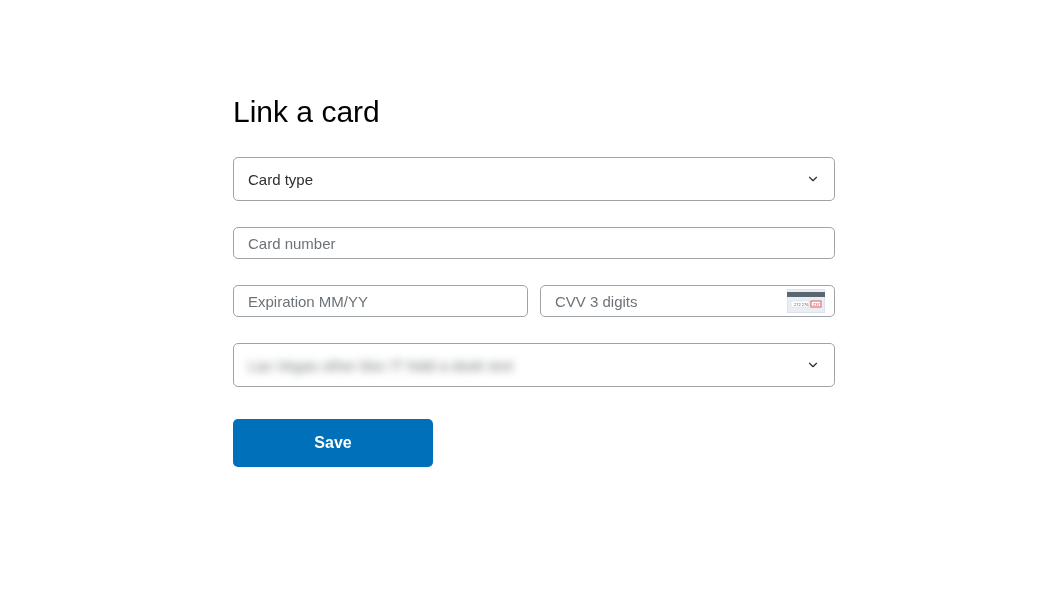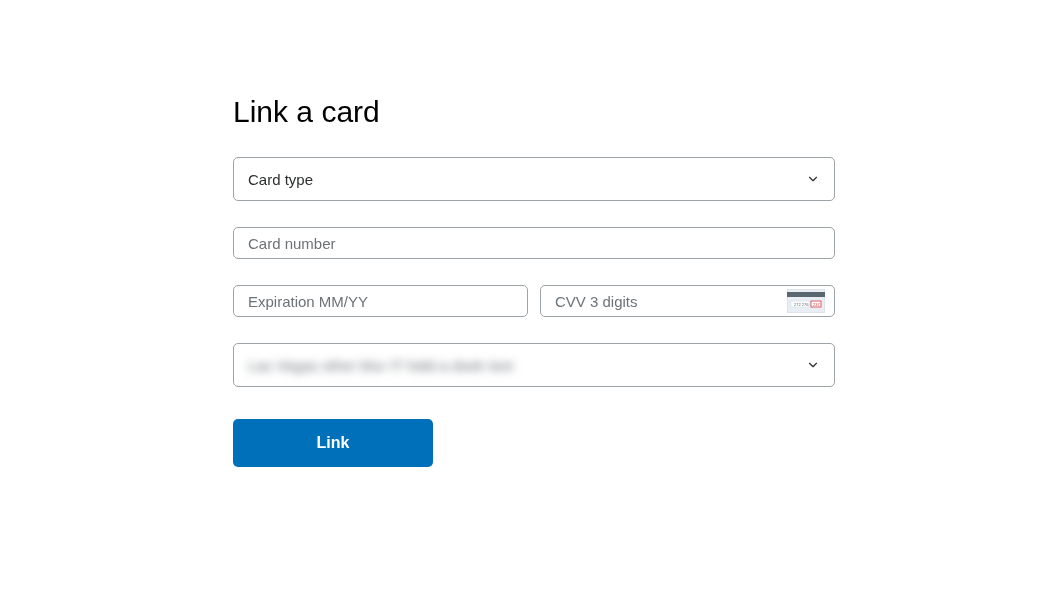--- a/index.html
+++ b/index.html
@@ -152,14 +152,14 @@
     </div>
   </div>
 
   <div class="address-select">
     <span class="blurred-text">Las Vegas other blur IT hidd a doek text</span>
     <svg class="chevron-down" viewBox="0 0 24 24" fill="none" stroke="#2c2e2f" stroke-width="2" stroke-linecap="round" stroke-linejoin="round">
       <polyline points="6 9 12 15 18 9"></polyline>
     </svg>
   </div>
 
-  <button class="save-button">Link</button>
+  <button class="save-button">Save</button>
 </div>
 
 </body></html>

